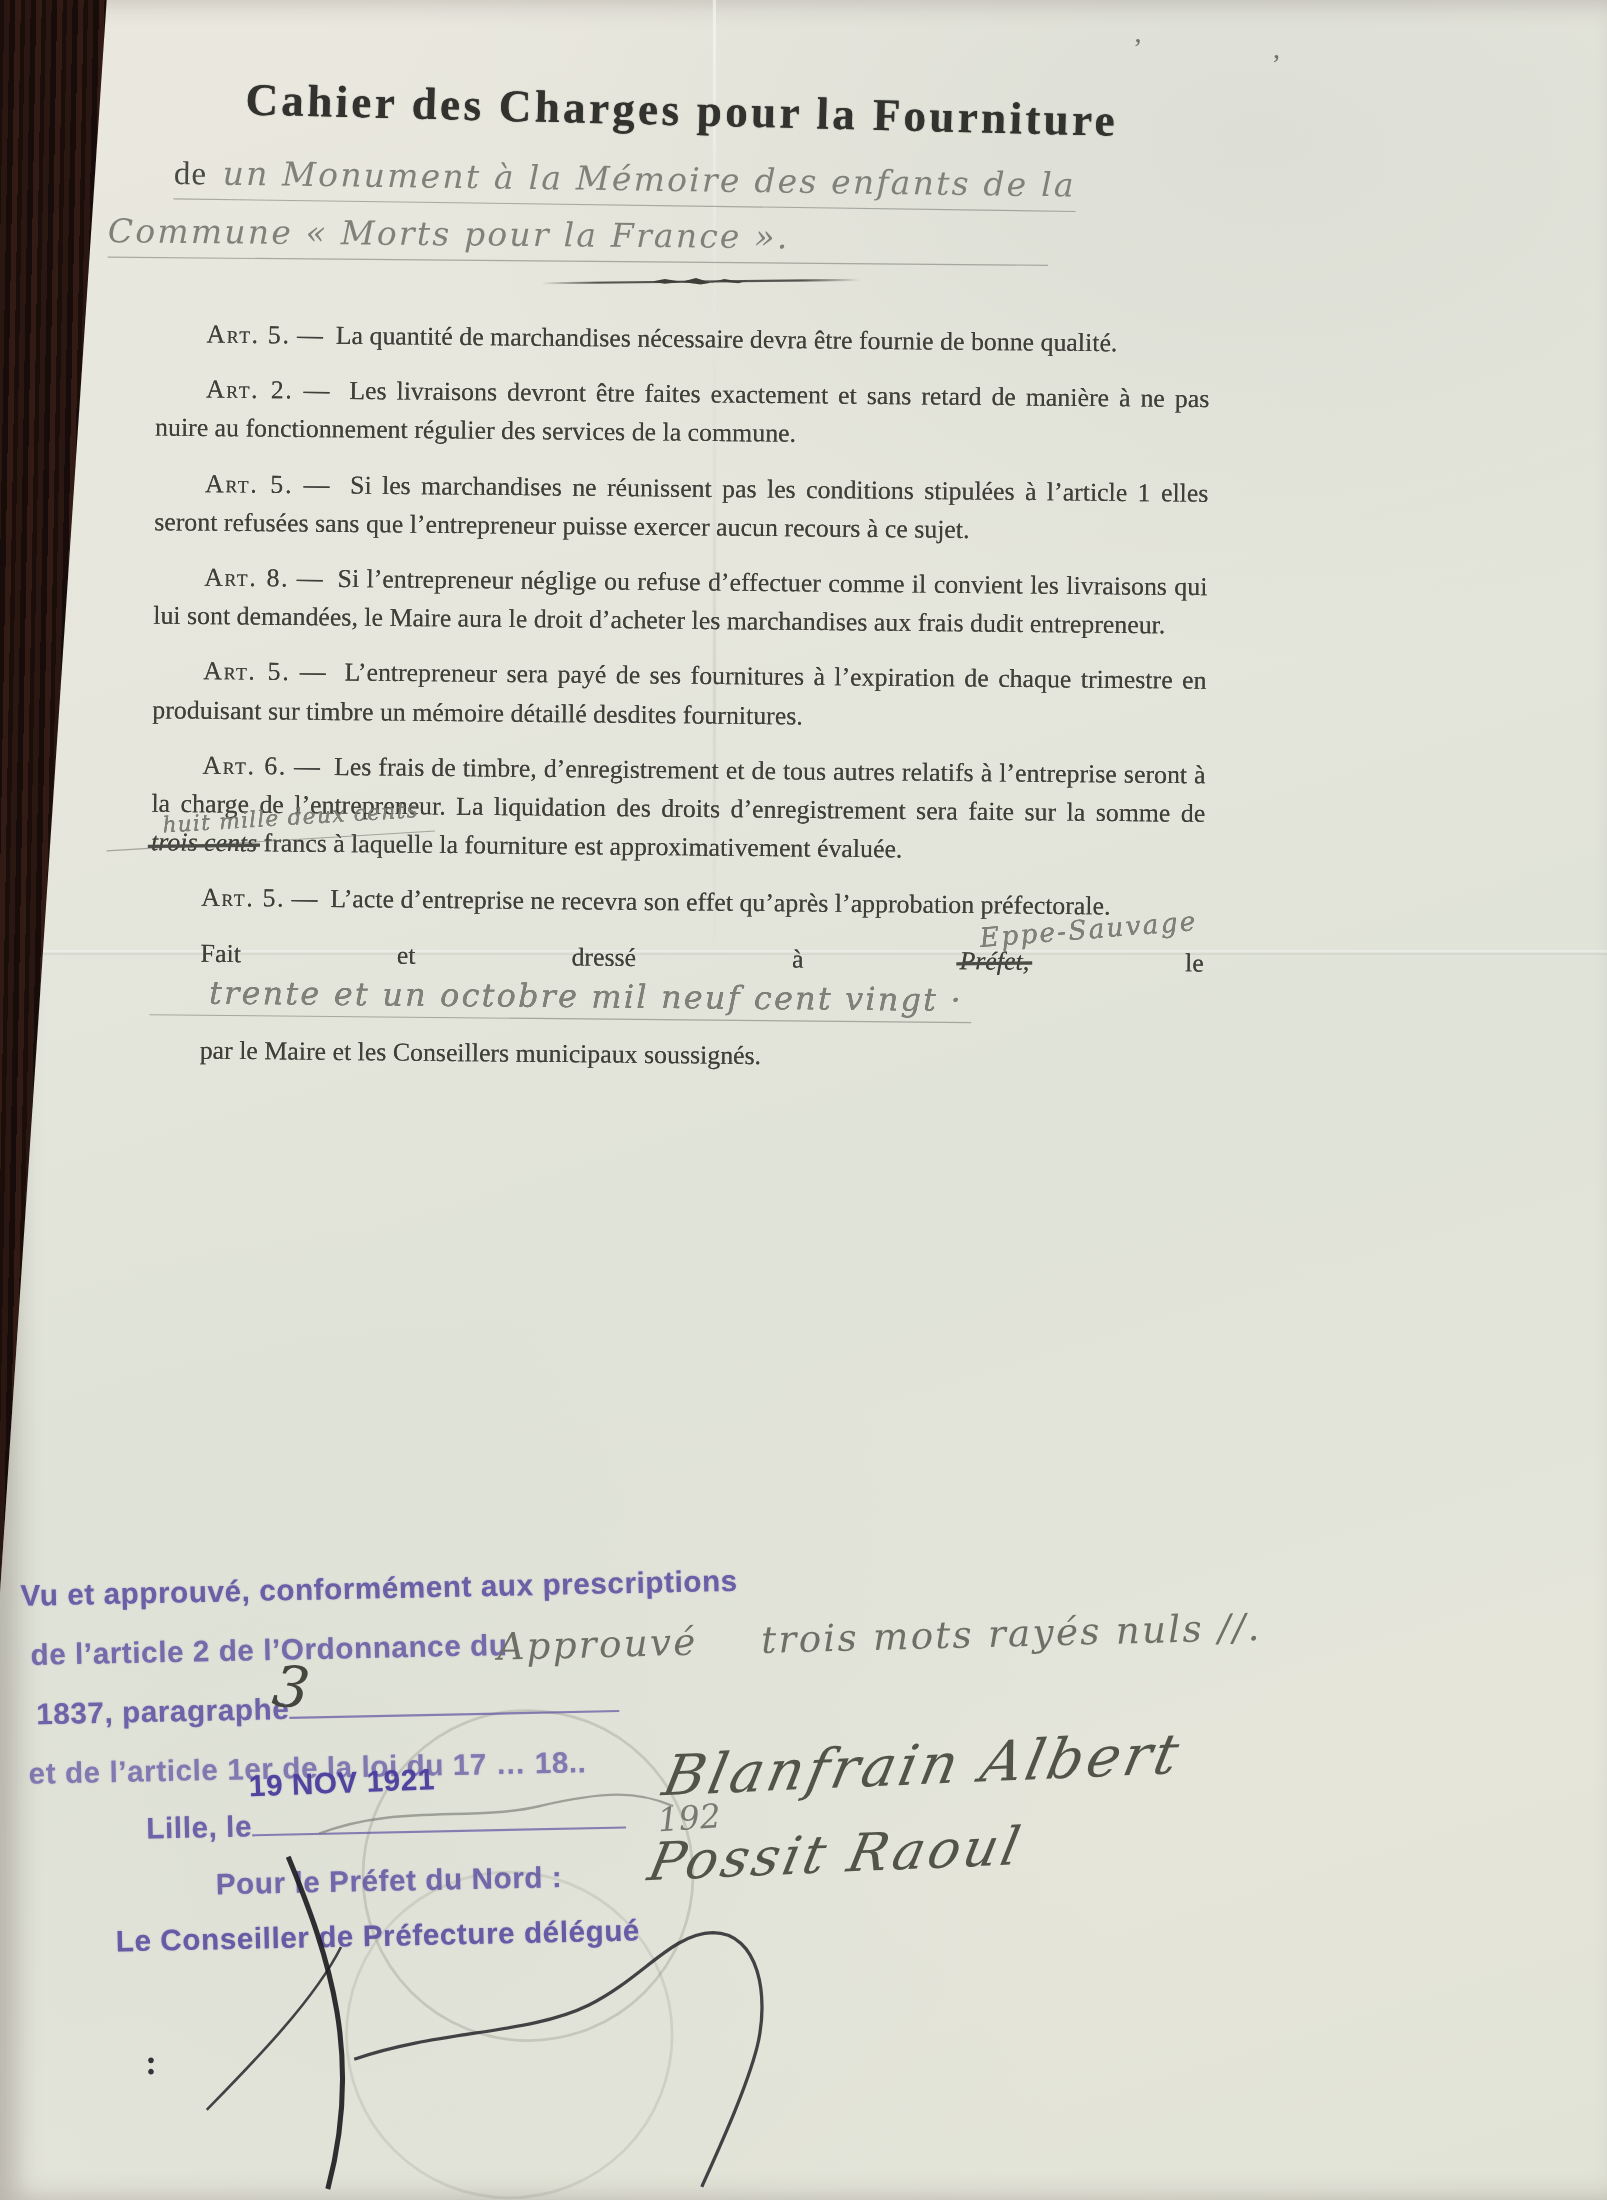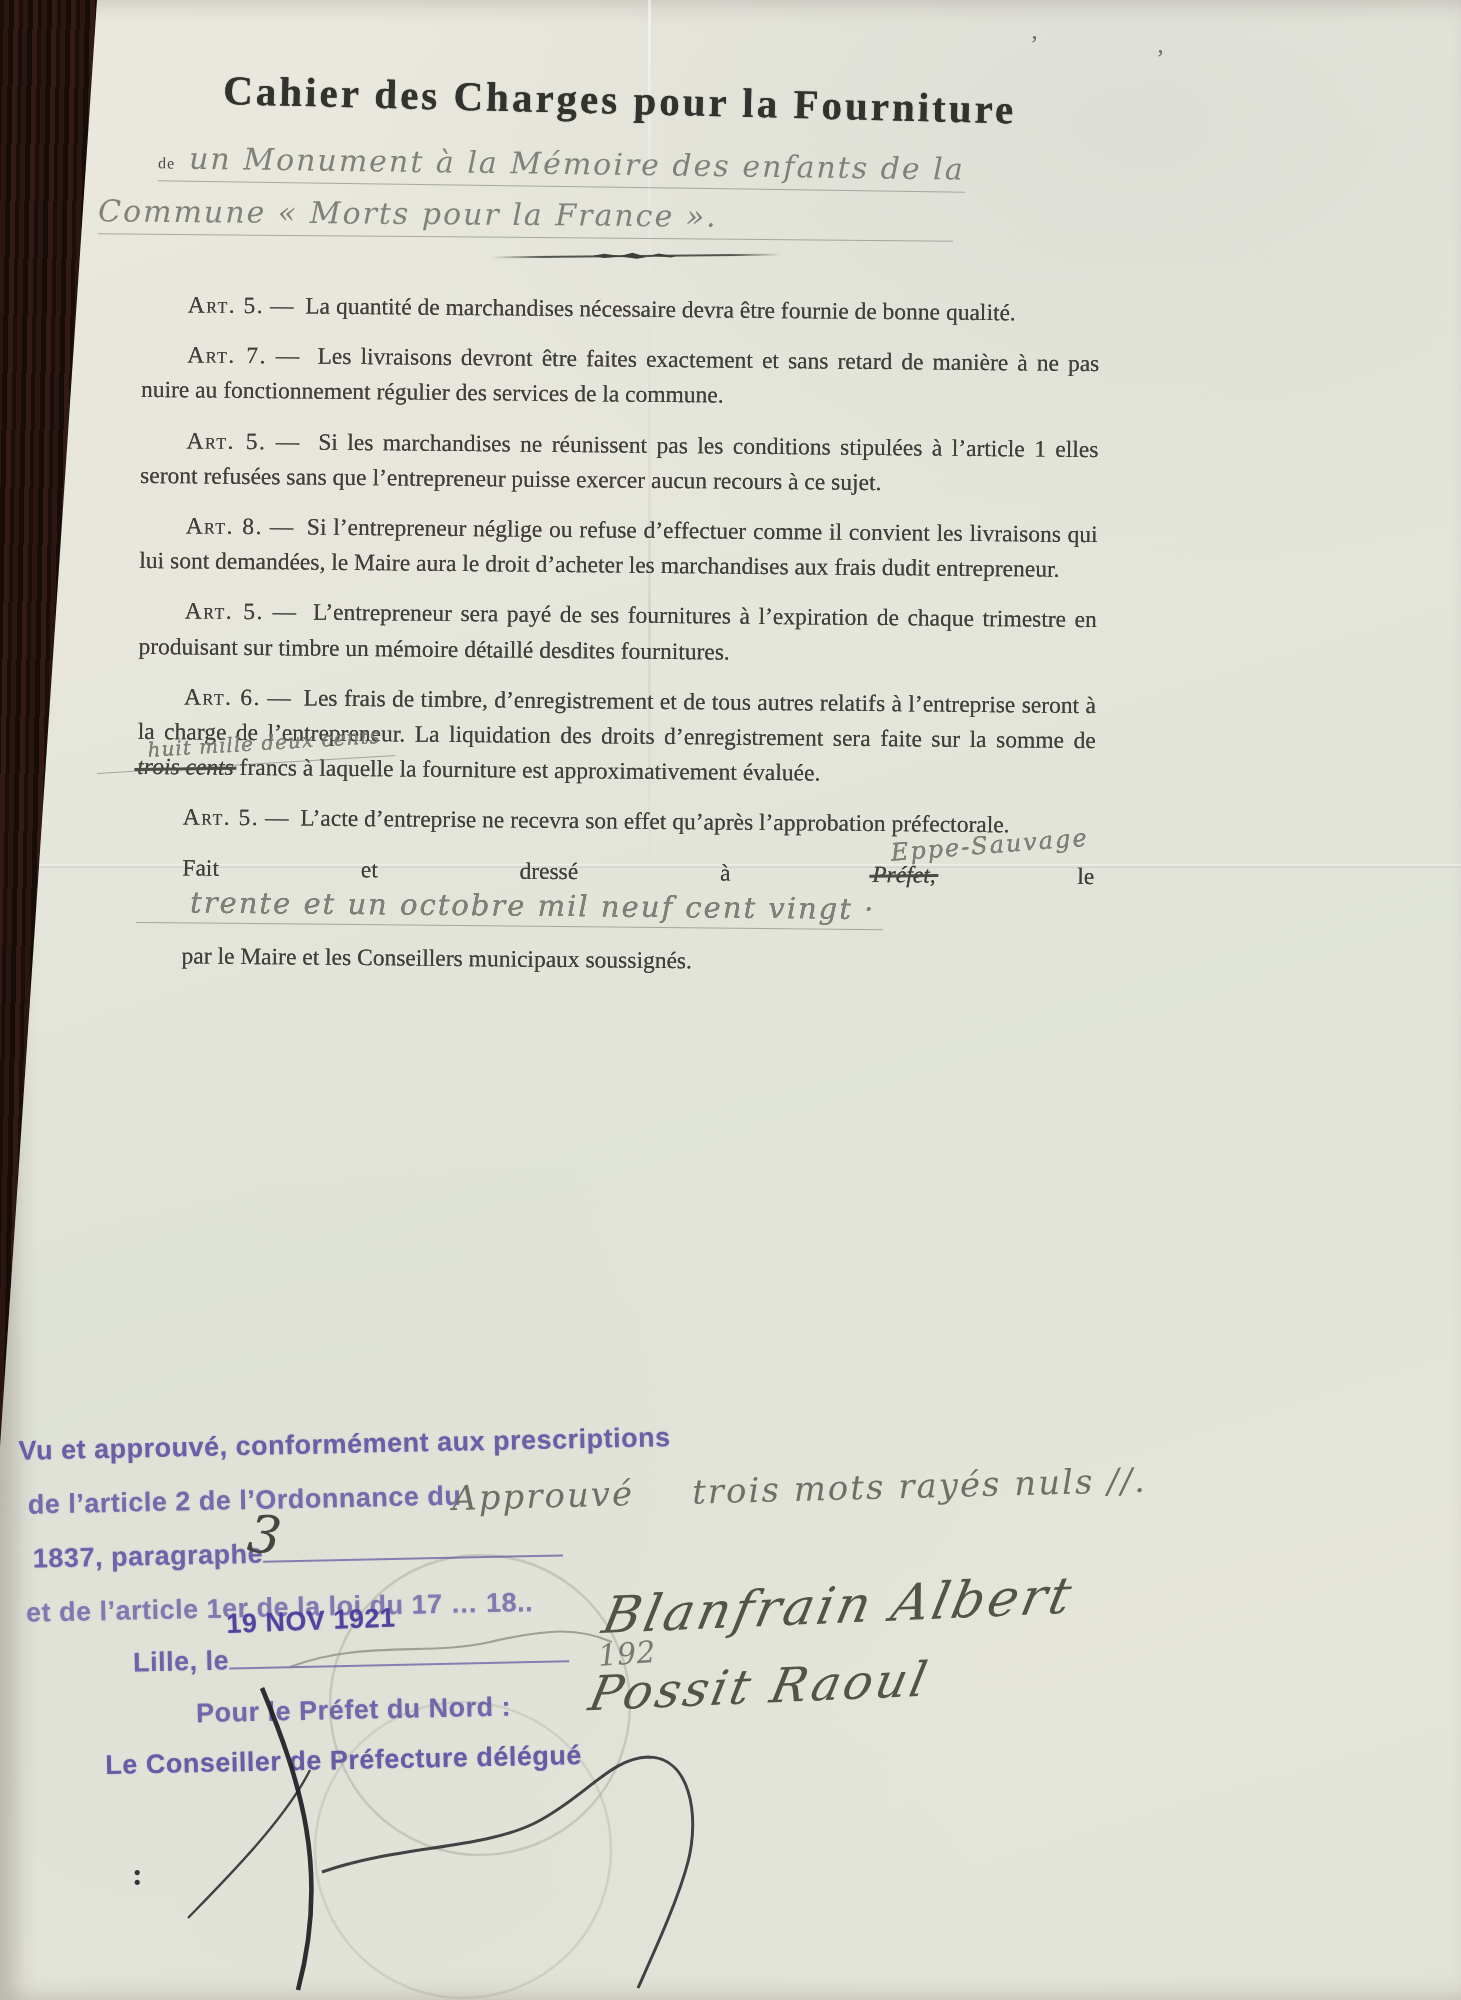--- a/index.html
+++ b/index.html
@@ -30,21 +30,21 @@
     transform:rotate(1.4deg);transform-origin:left top;
     text-shadow:0 0 1px rgba(40,40,36,.9);}
   
   .hw{font-family:"DejaVu Serif", serif;font-style:italic;color:#80827a;
       letter-spacing:2px;}
   .hw-dark{color:#5c5e56;}
   .hw-underline{border-bottom:1px solid rgba(105,107,99,.5);padding-bottom:5px;}
   #subtitle1{position:absolute;left:158px;top:146px;font-size:30px;white-space:nowrap;
     transform:rotate(.8deg);}
   #subtitle1 .printed-de{font-family:"Liberation Serif",serif;font-style:normal;
-    color:#4a4944;font-size:16px;margin-right:14px;letter-spacing:1px;}
+    color:#4a4944;font-size:30px;margin-right:14px;letter-spacing:1px;}
   #subtitle2{position:absolute;left:98px;top:197px;font-size:30px;white-space:nowrap;
     transform:rotate(.5deg);padding-right:235px;}
   #divider{position:absolute;left:492px;top:252px;width:290px;height:7px;transform:rotate(-.6deg);}
   #divider .rule{position:absolute;top:3px;left:0;right:0;height:2px;
     background:linear-gradient(to right,transparent,#54544e 18%,#54544e 82%,transparent);}
   #divider .knot{position:absolute;top:0;left:50%;width:86px;height:7px;margin-left:-43px;
     border-radius:4px;background:#3f3f39;
     clip-path:polygon(0 45%,12% 20%,30% 55%,45% 10%,60% 70%,75% 25%,90% 60%,100% 45%,90% 85%,70% 55%,50% 95%,30% 60%,12% 80%,0 55%);}
   
   #articles{position:absolute;left:142px;top:287px;width:958px;
@@ -118,21 +118,21 @@
   </div>
   <div id="subtitle2" class="hw hw-underline">Commune « Morts pour la France ».</div>
 
   <div id="divider">
     <div class="rule"></div>
     <div class="knot"></div>
   </div>
 
   <div id="articles" class="print">
     <p><span class="art-label">Art. 5.</span> <span>—</span>&nbsp;&nbsp;<span>La quantité de marchandises nécessaire devra être fournie de bonne qualité.</span></p>
-    <p><span class="art-label">Art. 7.</span> <span>—</span>&nbsp;&nbsp;<span>Les livraisons devront être faites exactement et sans retard de manière à ne pas nuire au fonctionnement régulier des services de la commune.</span></p>
+    <p><span class="art-label">Art. 2.</span> <span>—</span>&nbsp;&nbsp;<span>Les livraisons devront être faites exactement et sans retard de manière à ne pas nuire au fonctionnement régulier des services de la commune.</span></p>
     <p><span class="art-label">Art. 5.</span> <span>—</span>&nbsp;&nbsp;<span>Si les marchandises ne réunissent pas les conditions stipulées à l’article 1 elles seront refusées sans que l’entrepreneur puisse exercer aucun recours à ce sujet.</span></p>
     <p><span class="art-label">Art. 8.</span> <span>—</span>&nbsp;&nbsp;<span>Si l’entrepreneur néglige ou refuse d’effectuer comme il convient les livraisons qui lui sont demandées, le Maire aura le droit d’acheter les marchandises aux frais dudit entrepreneur.</span></p>
     <p><span class="art-label">Art. 5.</span> <span>—</span>&nbsp;&nbsp;<span>L’entrepreneur sera payé de ses fournitures à l’expiration de chaque trimestre en produisant sur timbre un mémoire détaillé desdites fournitures.</span></p>
     <p><span class="art-label">Art. 6.</span> <span>—</span>&nbsp;&nbsp;<span>Les frais de timbre, d’enregistrement et de tous autres relatifs à l’entreprise seront à la charge de l’entrepreneur. La liquidation des droits d’enregistrement sera faite sur la somme de </span><span class="struck-wrap"><span class="hw correction-above">huit mille deux cents</span><span class="struck">trois cents</span></span><span> francs à laquelle la fourniture est approximativement évaluée.</span></p>
     <p><span class="art-label">Art. 5.</span> <span>—</span>&nbsp;&nbsp;<span>L’acte d’entreprise ne recevra son effet qu’après l’approbation préfectorale.</span></p>
 
     <p id="fait-line">
       <span>Fait et dressé à</span>
       <span class="struck-wrap"><span class="hw place-correction">Eppe-Sauvage</span><span class="struck">Préfet,</span></span>
       <span>le</span>

